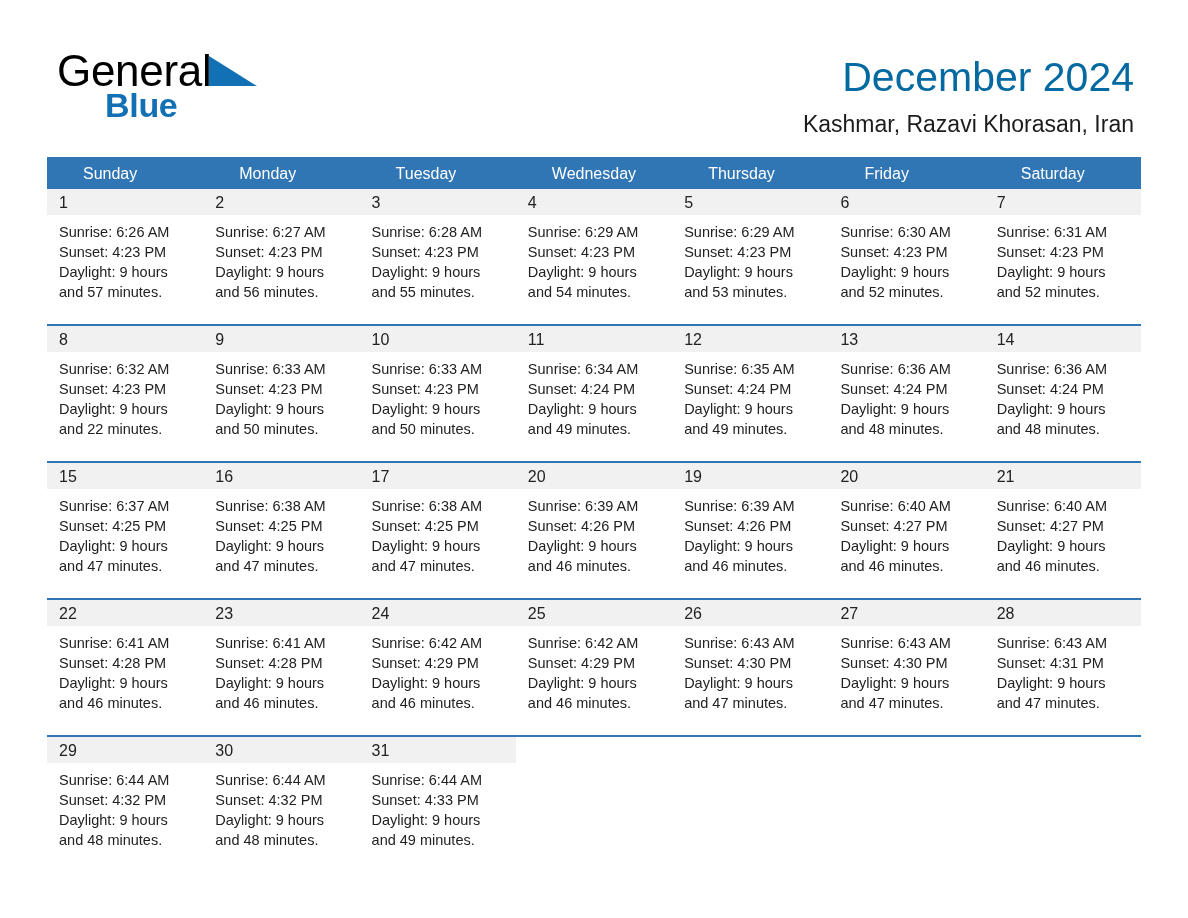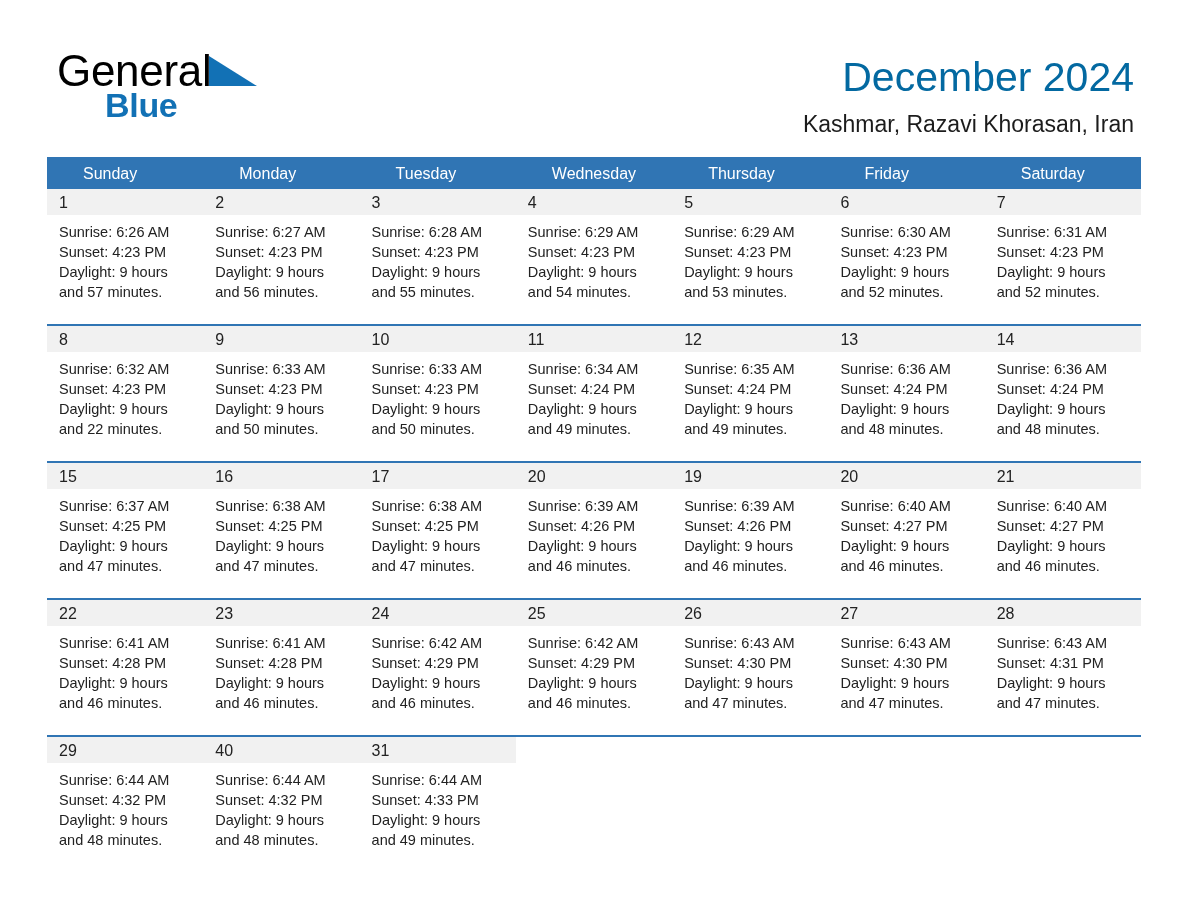--- a/index.html
+++ b/index.html
@@ -518,21 +518,21 @@
             </div>
             <div class="daybody">
               <p>Sunrise: 6:44 AM</p>
               <p>Sunset: 4:32 PM</p>
               <p>Daylight: 9 hours</p>
               <p>and 48 minutes.</p>
             </div>
           </div>
           <div class="daycell">
             <div class="daynum-band">
-              <span class="daynum">40</span>
+              <span class="daynum">30</span>
             </div>
             <div class="daybody">
               <p>Sunrise: 6:44 AM</p>
               <p>Sunset: 4:32 PM</p>
               <p>Daylight: 9 hours</p>
               <p>and 48 minutes.</p>
             </div>
           </div>
           <div class="daycell">
             <div class="daynum-band">

